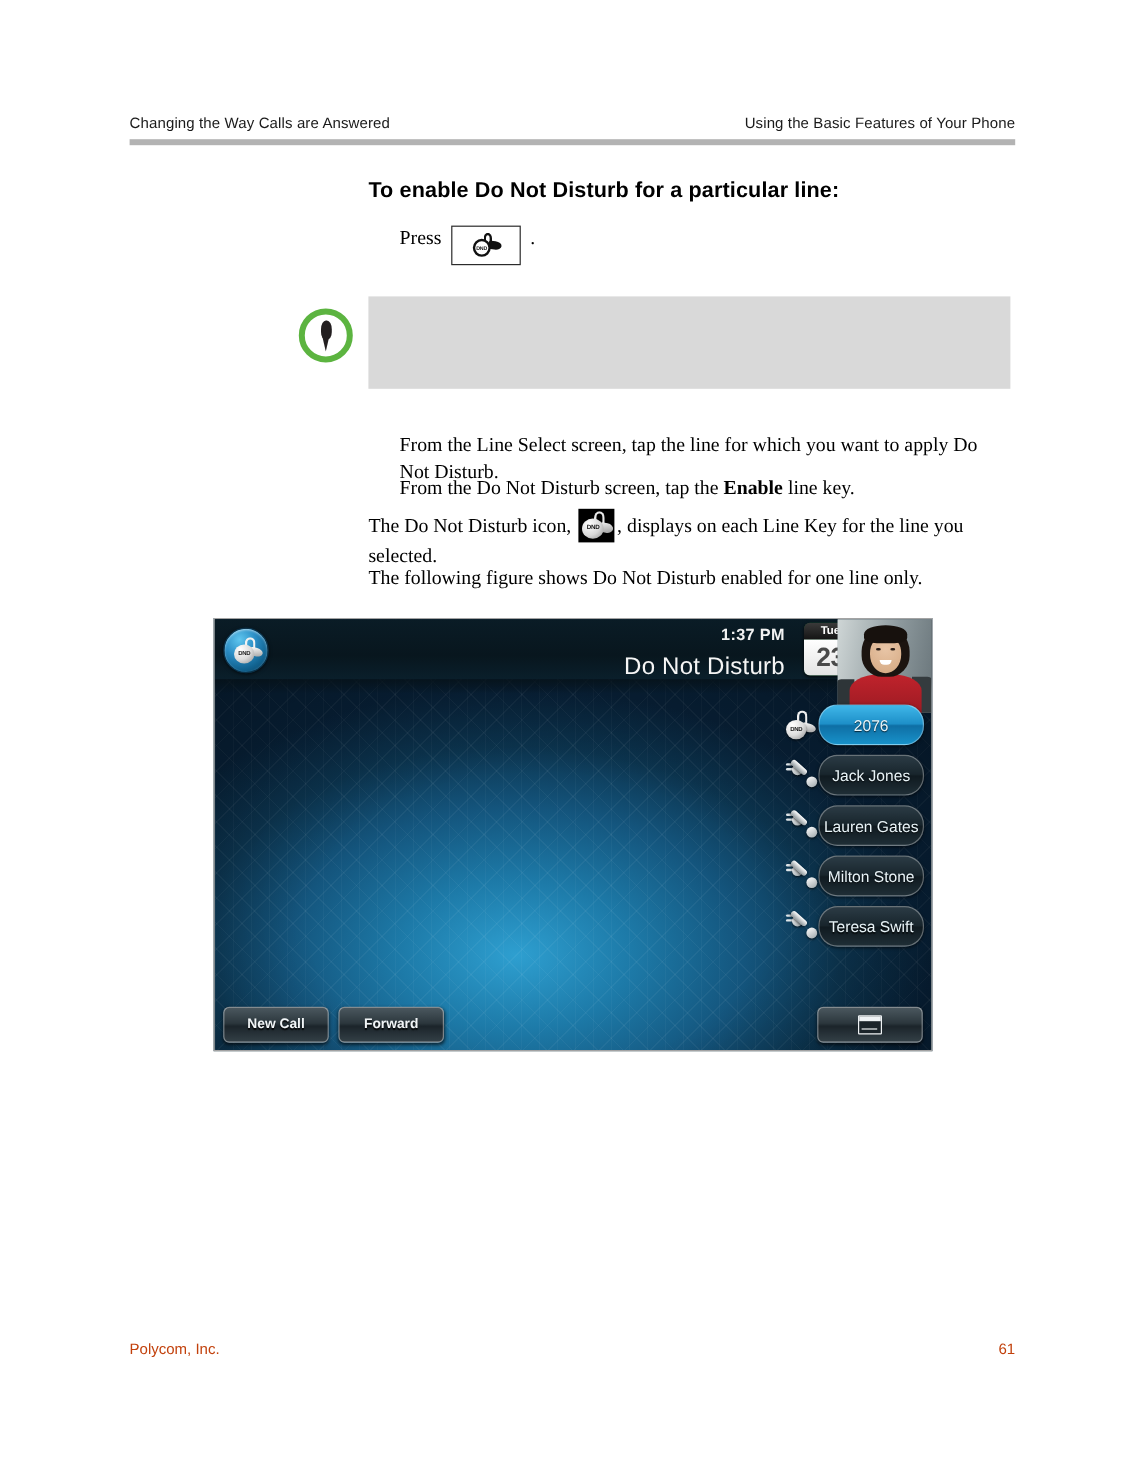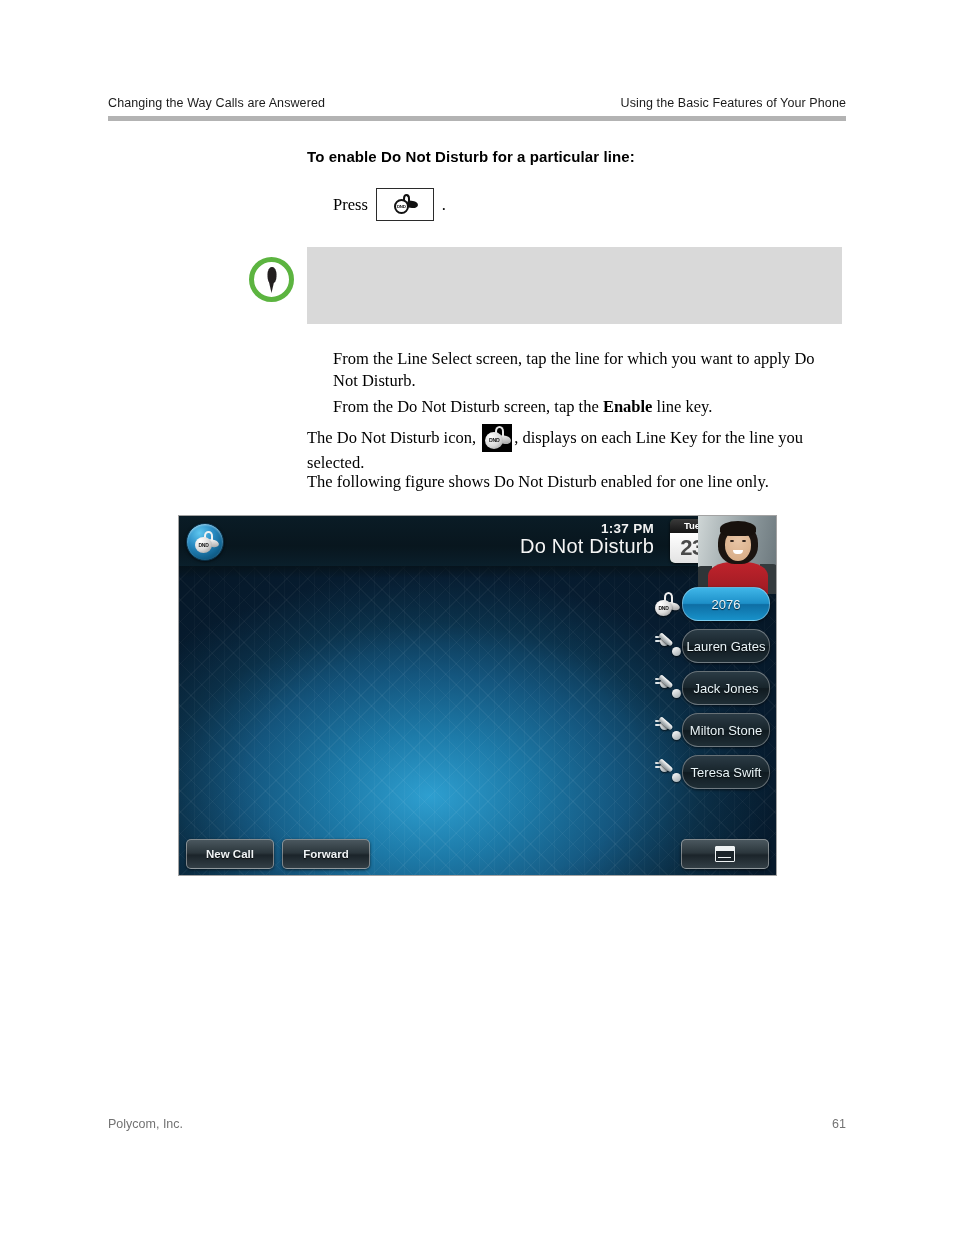--- a/index.html
+++ b/index.html
@@ -35,32 +35,32 @@
     height: 5px;
     background: #b3b3b3;
   }
 
   
   .heading-bold {
     position: absolute;
     left: 307px;
     top: 148px;
     font-family: "Liberation Sans", sans-serif;
-    font-size: 15px;
+    font-size: 18px;
     font-weight: bold;
     color: #000;
     letter-spacing: 0.1px;
   }
 
   .press-row {
     position: absolute;
     left: 333px;
     top: 188px;
     display: flex;
-    align-items: center;
+    align-items: flex-start;
     gap: 8px;
     font-family: "Liberation Serif", serif;
     font-size: 16.5px;
     color: #000;
   }
   .keybox {
     width: 58px;
     height: 33px;
     border: 1.4px solid #2b2b2b;
     background: #fff;
@@ -129,21 +129,21 @@
     background: #d9d9d9;
   }
 
   .para {
     position: absolute;
     font-family: "Liberation Serif", serif;
     font-size: 16.5px;
     line-height: 1.31;
     color: #000;
   }
-  .p1 { left: 333px; top: 348px; width: 500px; }
+  .p1 { left: 333px; top: 360px; width: 500px; }
   .p2 { left: 333px; top: 396px; width: 500px; }
   .p3 { left: 307px; top: 424px; width: 540px; }
   .p4 { left: 307px; top: 471px; width: 540px; }
   .para b { font-weight: bold; }
 
   
   .inline-dnd {
     display: inline-block;
     position: relative;
     width: 30px; height: 28px;
@@ -245,21 +245,21 @@
     transform: rotate(14deg);
   }
 
   .ph-time {
     position: absolute; right: 122px; top: 5px;
     font-family: "Liberation Sans", sans-serif;
     font-size: 13.5px; font-weight: bold;
     color: #f2f2f2; letter-spacing: 0.3px;
   }
   .ph-title {
-    position: absolute; right: 122px; top: 19px;
+    position: absolute; right: 122px; top: 29px;
     font-family: "Liberation Sans", sans-serif;
     font-size: 20px; color: #f5f5f5;
     letter-spacing: 0.2px; white-space: nowrap;
   }
 
   
   .cal {
     position: absolute; right: 62px; top: 3px;
     width: 44px; height: 44px;
     border-radius: 5px; overflow: hidden;
@@ -500,21 +500,21 @@
   .more-icon .ln:nth-of-type(2){ top: 9.5px; width: 13px; }
 
   
   .footer {
     position: absolute;
     left: 108px; top: 1117px;
     width: 738px;
     display: flex; justify-content: space-between;
     font-family: "Liberation Sans", sans-serif;
     font-size: 12.5px;
-    color: #737373;
+    color: #c2410c;
   }
 </style>
 </head>
 <body>
 
 <div class="page-head">
   <span>Changing the Way Calls are Answered</span>
   <span>Using the Basic Features of Your Phone</span>
 </div>
 <div class="head-rule"></div>
@@ -603,35 +603,35 @@
       <span class="lk-icon">
         <span class="handset">
           <span class="lines">
               <i></i>
               <i></i>
             </span>
           <span class="hs"></span>
           <span class="bar"></span>
         </span>
       </span>
-      <span class="lk-btn idle">Lauren Gates</span>
+      <span class="lk-btn idle">Jack Jones</span>
     </div>
 
     <div class="linekey-row">
       <span class="lk-icon">
         <span class="handset">
           <span class="lines">
               <i></i>
               <i></i>
             </span>
           <span class="hs"></span>
           <span class="bar"></span>
         </span>
       </span>
-      <span class="lk-btn idle">Jack Jones</span>
+      <span class="lk-btn idle">Lauren Gates</span>
     </div>
 
     <div class="linekey-row">
       <span class="lk-icon">
         <span class="handset">
           <span class="lines">
               <i></i>
               <i></i>
             </span>
           <span class="hs"></span>

